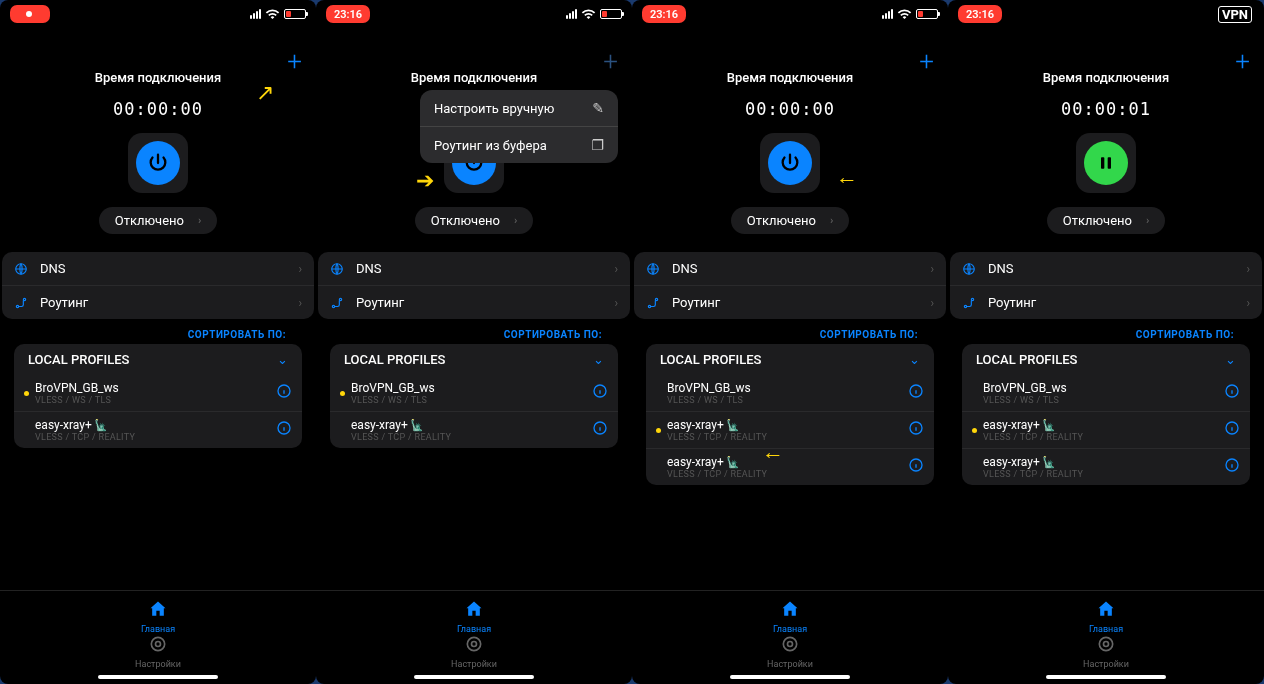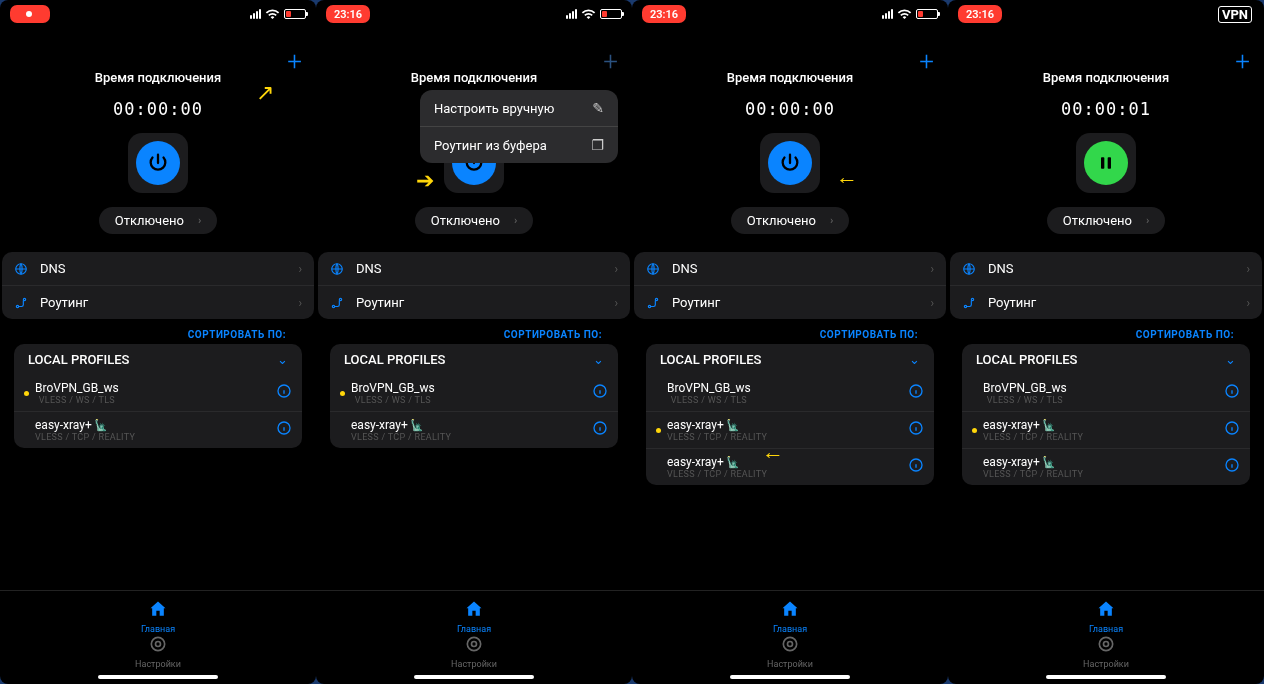--- a/index.html
+++ b/index.html
@@ -63,21 +63,21 @@
   .srow:first-child{border-top:none;}
   .srow .ico{color:#0a84ff;margin-right:10px;font-size:14px;width:16px;display:inline-flex;}
   .srow .arr{margin-left:auto;color:#555;font-size:12px;}
 
   .sort-row{text-align:right;padding:10px 30px 4px;color:#0a84ff;font-size:10px;font-weight:700;letter-spacing:0.5px;cursor:pointer;}
 
   .profiles-hdr{display:flex;align-items:center;padding:8px 14px;color:#fff;font-size:13px;font-weight:500;background:#1c1c1e;margin:0 14px;border-radius:10px 10px 0 0;cursor:pointer;}
   .profiles-hdr .cv{margin-left:auto;color:#0a84ff;font-size:13px;}
   .profile-list{margin:0 14px;background:#1c1c1e;border-radius:0 0 10px 10px;overflow:hidden;}
   .prow{display:flex;align-items:center;padding:6px 10px;border-top:1px solid #2a2a2c;cursor:pointer;position:relative;}
-  .prow:first-child{border-top:none;text-align:center;}
+  .prow:first-child{border-top:none;}
   .pdot{width:5px;height:5px;background:#ffd60a;border-radius:50%;margin-right:6px;flex-shrink:0;}
   .pdot.hidden{visibility:hidden;}
   .ptxt{display:flex;flex-direction:column;min-width:0;}
   .pname{color:#fff;font-size:12px;white-space:nowrap;}
   .psub{color:#555;font-size:9px;letter-spacing:0.3px;}
   .pinfo{margin-left:auto;color:#0a84ff;font-size:15px;cursor:pointer;}
   .statue{color:#6bb;font-size:11px;}
 
   .spacer{flex:1;}
 

